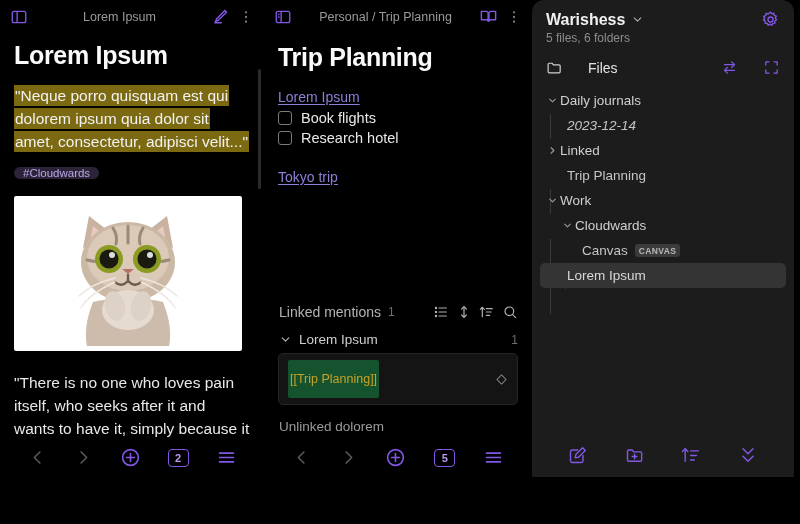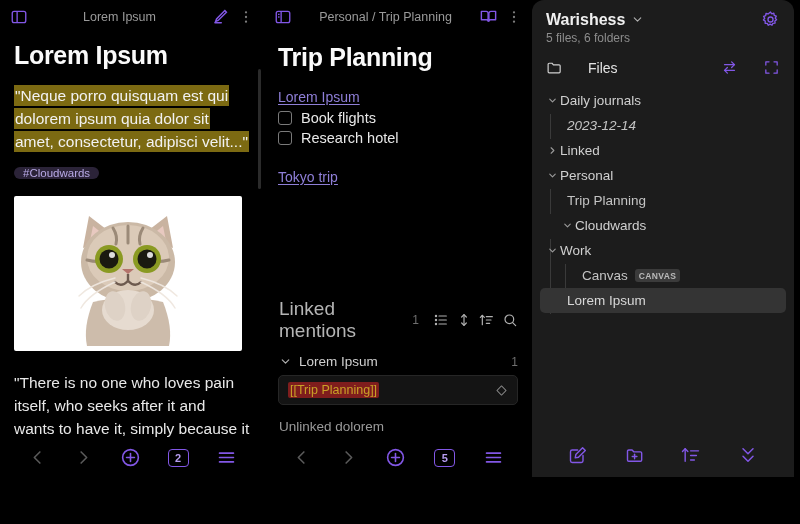--- a/index.html
+++ b/index.html
@@ -86,34 +86,34 @@
     flex: 0 0 14px; background: transparent;
   }
   .todo span { color: #e8e8e8; font-size: 14.5px; }
 
   
   .mentions { position: absolute; left: 0; right: 0; bottom: 0; padding: 0 14px 4px; }
   .mhead {
     display: flex; align-items: center; gap: 7px;
     padding: 9px 0 9px 1px;
   }
-  .mhead .lbl { color: #b5b5b5; font-size: 19px; }
+  .mhead .lbl { color: #b5b5b5; font-size: 14px; }
   .mhead .cnt { color: #6f6f6f; font-size: 12px; }
   .mhead .sp { flex: 1; }
   .mrow { display: flex; align-items: center; gap: 7px; padding: 3px 0 6px 1px; }
   .mrow .nm { color: #cfcfcf; font-size: 13.5px; }
   .mrow .sp { flex: 1; }
   .mrow .cnt { color: #6f6f6f; font-size: 12px; }
   .mcard {
     background: #141414; border: 1px solid #262626; border-radius: 5px;
     padding: 6px 9px; display: flex; align-items: center;
   }
   .mcard .mtxt {
-    font-size: 12.5px; color: #c9a227; background: #7f1d1d;
-    padding: 1px 2px; border-radius: 2px;
+    font-size: 12.5px; color: #c9a227; background: #14532d;
+    padding: 12px 2px; border-radius: 2px;
   }
   .mcard .sp { flex: 1; }
   .unlinked { color: #9a9a9a; font-size: 13.5px; padding: 14px 0 0 1px; }
 
   
   .botnav {
     height: 39px; flex: 0 0 39px;
     display: flex; align-items: center; justify-content: space-around;
     padding: 0 14px;
   }
@@ -487,49 +487,41 @@
 
       <div class="tnode folder" style="padding-left:6px;">
         <span class="chev">
           <svg width="11" height="11" viewBox="0 0 24 24" fill="none" stroke="#9a9a9a" stroke-width="2.4" stroke-linecap="round" stroke-linejoin="round">
               <polyline points="9,6 15,12 9,18"></polyline>
             </svg>
         </span>
         <span class="tlabel">Linked</span>
       </div>
 
+
+      <div class="tnode file" style="padding-left:27px;">
+        <span class="tlabel">Trip Planning</span>
+      </div>
+
       <div class="tnode folder" style="padding-left:6px;">
         <span class="chev">
           <svg width="11" height="11" viewBox="0 0 24 24" fill="none" stroke="#9a9a9a" stroke-width="2.4" stroke-linecap="round" stroke-linejoin="round">
               <polyline points="6,9 12,15 18,9"></polyline>
             </svg>
         </span>
-        <span class="tlabel">Personal</span>
-      </div>
-
-      <div class="tnode file" style="padding-left:27px;">
-        <span class="tlabel">Trip Planning</span>
+        <span class="tlabel">Work</span>
       </div>
 
       <div class="tnode folder" style="padding-left:21px;">
         <span class="chev">
           <svg width="11" height="11" viewBox="0 0 24 24" fill="none" stroke="#9a9a9a" stroke-width="2.4" stroke-linecap="round" stroke-linejoin="round">
               <polyline points="6,9 12,15 18,9"></polyline>
             </svg>
         </span>
         <span class="tlabel">Cloudwards</span>
-      </div>
-
-      <div class="tnode folder" style="padding-left:6px;">
-        <span class="chev">
-          <svg width="11" height="11" viewBox="0 0 24 24" fill="none" stroke="#9a9a9a" stroke-width="2.4" stroke-linecap="round" stroke-linejoin="round">
-              <polyline points="6,9 12,15 18,9"></polyline>
-            </svg>
-        </span>
-        <span class="tlabel">Work</span>
       </div>
 
       <div class="tnode file" style="padding-left:42px;">
         <span class="tlabel">Canvas</span>
         <span class="badge">CANVAS</span>
       </div>
 
       <div class="tnode file sel" style="padding-left:27px;">
         <span class="tlabel">Lorem Ipsum</span>
       </div>

